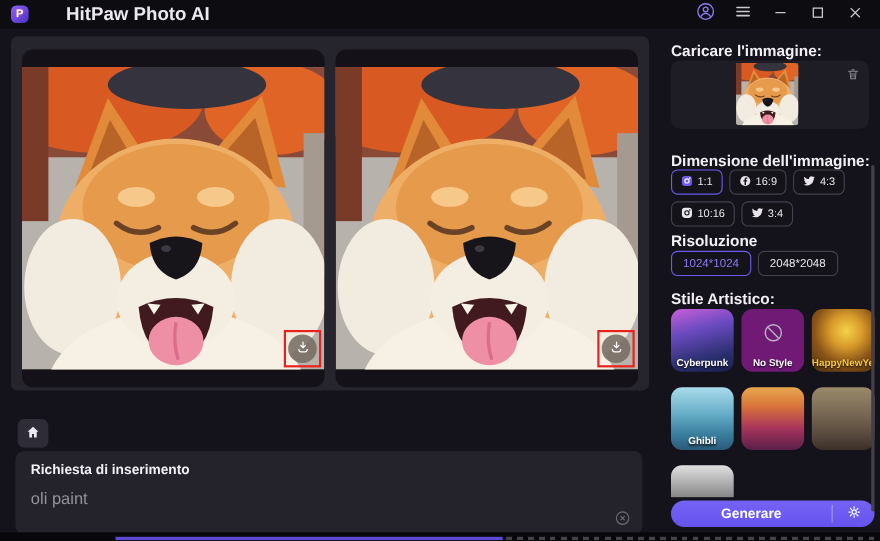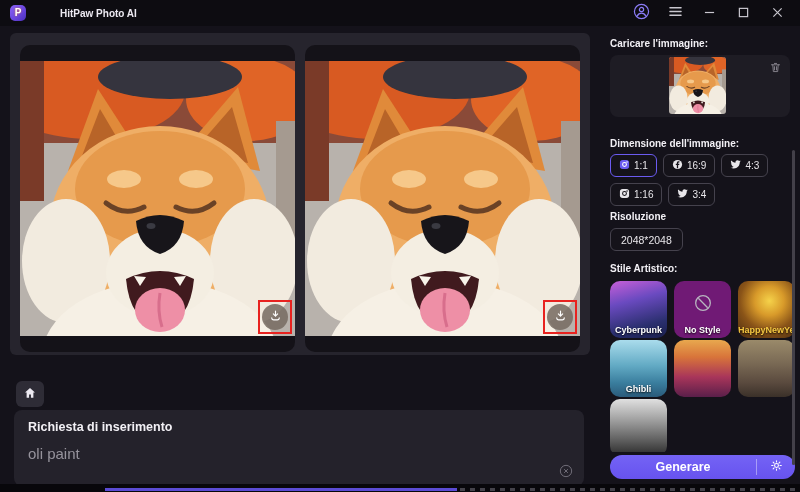--- a/index.html
+++ b/index.html
@@ -14,21 +14,21 @@
   .titlebar {
     position: absolute; left:0; top:0; width:800px; height:26px;
     background:#0d0c11; display:flex; align-items:center; padding-left:10px; gap:7px;
   }
   .app-logo {
     width:16px; height:16px; border-radius:5px;
     background: linear-gradient(135deg,#8a63f5 0%,#6a46e0 55%,#4a2fb8 100%);
     color:#fff; font-size:10px; font-weight:bold; line-height:16px; text-align:center;
     text-shadow: 0 0 2px #e8772a;
   }
-  .app-title { font-size:10px; font-weight:bold; color:#ece9f1;padding-left:27px; }
+  .app-title { font-size:17px; font-weight:bold; color:#ece9f1;padding-left:27px; }
   .tb-right { margin-left:auto; display:flex; align-items:center; gap:0; padding-right:6px; }
   .tb-btn { width:34px; height:26px; display:flex; align-items:center; justify-content:center; cursor:pointer; }
   
   .workspace {
     position:absolute; left:10px; top:33px; width:580px; height:322px;
     background:#26242d; border-radius:6px;
   }
   .img-card {
     position:absolute; top:12px; width:275px; height:307px;
     background:#141218; border-radius:10px; overflow:hidden;
@@ -52,42 +52,42 @@
     display:flex; align-items:center; justify-content:center; cursor:pointer;
   }
   .prompt-panel {
     position:absolute; left:14px; top:410px; width:570px; height:76px;
     background:#24222b; border-radius:8px;
   }
   .prompt-title { position:absolute; left:14px; top:10px; font-size:12.5px; font-weight:bold; color:#f2f0f5; }
   .prompt-value { position:absolute; left:14px; top:35px; right:40px; font-size:15px; color:#96939c; cursor:text; }
   .prompt-clear { position:absolute; right:10px; bottom:6px; width:17px; height:17px; background:none; border:none; cursor:pointer; }
   
-  .sb-title { position:absolute; left:610px; font-size:10px; font-weight:bold; color:#f2f0f5; }
+  .sb-title { position:absolute; left:610px; font-size:14px; font-weight:bold; color:#f2f0f5; }
   .upload-panel {
     position:absolute; left:610px; top:55px; width:180px; height:62px;
     background:#1e1c24; border-radius:8px;
   }
   .upload-thumb { position:absolute; left:59px; top:2px; width:57px; height:57px; border-radius:3px; overflow:hidden; }
   .upload-thumb svg { width:57px; height:57px; display:block; }
   .trash-btn { position:absolute; right:8px; top:6px; width:14px; height:14px; background:none; border:none; cursor:pointer; }
   .chips { position:absolute; left:610px; width:186px; display:flex; flex-wrap:wrap; gap:6px; }
   .chip {
     height:23px; padding:0 8px; border-radius:6px;
     background:#15131a; border:1px solid #45424d;
     display:flex; align-items:center; gap:4px; cursor:pointer;
     font-size:10px; color:#e8e6ea; font-family:"Liberation Sans",sans-serif;
   }
   .chip.sel { border-color:#6b5bf0; }
   .chip.res { padding:0 10px; font-size:10.5px; }
   .chip.res.sel { color:#8a7cf7; }
   
   .tiles {
     position:absolute; left:610px; top:281px; width:186px;
-    display:grid; grid-template-columns:57px 57px 57px; grid-auto-rows:57px; gap:2px 7px;
+    display:grid; grid-template-columns:57px 57px 57px; grid-auto-rows:57px; gap:14px 7px;
   }
   .tile { position:relative; border-radius:10px; cursor:pointer; overflow:hidden; }
   .tile-label {
     position:absolute; left:0; right:0; bottom:3px; text-align:center;
     font-size:9px; font-weight:bold; color:#fff; text-shadow:0 1px 2px rgba(0,0,0,.9);
   }
   .t-cyberpunk { background:linear-gradient(165deg,#c75fd8 0%,#6a4ac0 35%,#2a2f6e 75%,#1a1f4e 100%); }
   .t-nostyle { background:#701a75; }
   .t-nostyle .no-ic { position:absolute; left:50%; top:42%; transform:translate(-50%,-50%); }
   .t-hny { background:radial-gradient(circle at 55% 35%, #f5d24a 0%, #d89a2a 30%, #8a5418 60%, #4a2c10 100%); }
@@ -299,35 +299,36 @@
     <span>4:3</span>
   </button>
   <button class="chip">
     <span>
       <svg viewBox="0 0 24 24" width="11" height="11">
           <rect x="2" y="2" width="20" height="20" rx="6" fill="#e8e6ea"></rect>
           <circle cx="12" cy="12" r="4.2" fill="none" stroke="#15131a" stroke-width="2.2"></circle>
           <circle cx="17.6" cy="6.4" r="1.6" fill="#15131a"></circle>
         </svg>
     </span>
-    <span>1:16</span>
+    <span>10:16</span>
   </button>
   <button class="chip">
     <span>
       <svg viewBox="0 0 24 24" width="11" height="11">
           <path d="M23.4 4.8c-.8.4-1.7.6-2.6.8.9-.6 1.6-1.5 2-2.5-.9.5-1.9.9-2.9 1.1C19 3.3 17.8 2.7 16.5 2.7c-2.5 0-4.6 2-4.6 4.6 0 .4 0 .7.1 1-3.8-.2-7.2-2-9.4-4.8-.4.7-.6 1.5-.6 2.3 0 1.6.8 3 2 3.8-.7 0-1.4-.2-2-.6v.1c0 2.2 1.6 4.1 3.7 4.5-.4.1-.8.2-1.2.2-.3 0-.6 0-.9-.1.6 1.8 2.3 3.2 4.3 3.2-1.6 1.2-3.6 2-5.7 2-.4 0-.7 0-1.1-.1 2.1 1.3 4.5 2.1 7.1 2.1 8.5 0 13.1-7 13.1-13.1v-.6c.9-.7 1.7-1.5 2.1-2.4z" fill="#e8e6ea"></path>
         </svg>
     </span>
     <span>3:4</span>
   </button>
 </div>
 
 <div class="sb-title" style="top:211px;">Risoluzione</div>
 
 <div class="chips" style="top:228px;">
+  <button class="chip res sel">1024*1024</button>
   <button class="chip res">2048*2048</button>
 </div>
 
 <div class="sb-title" style="top:263px;">Stile Artistico:</div>
 
 <div class="tiles">
   <div class="tile t-cyberpunk">
     <span class="tile-label">Cyberpunk</span>
   </div>
   <div class="tile t-nostyle">

